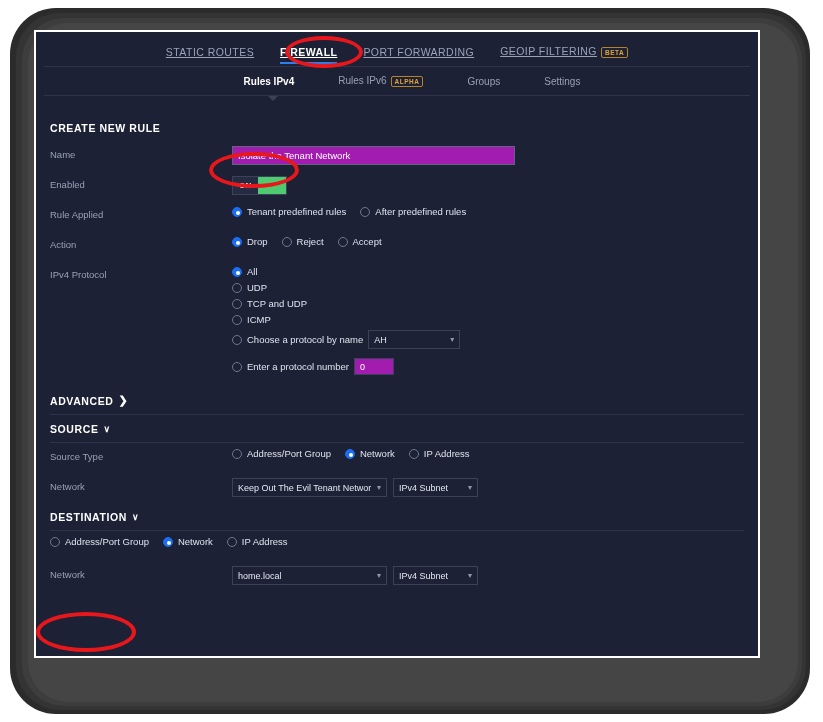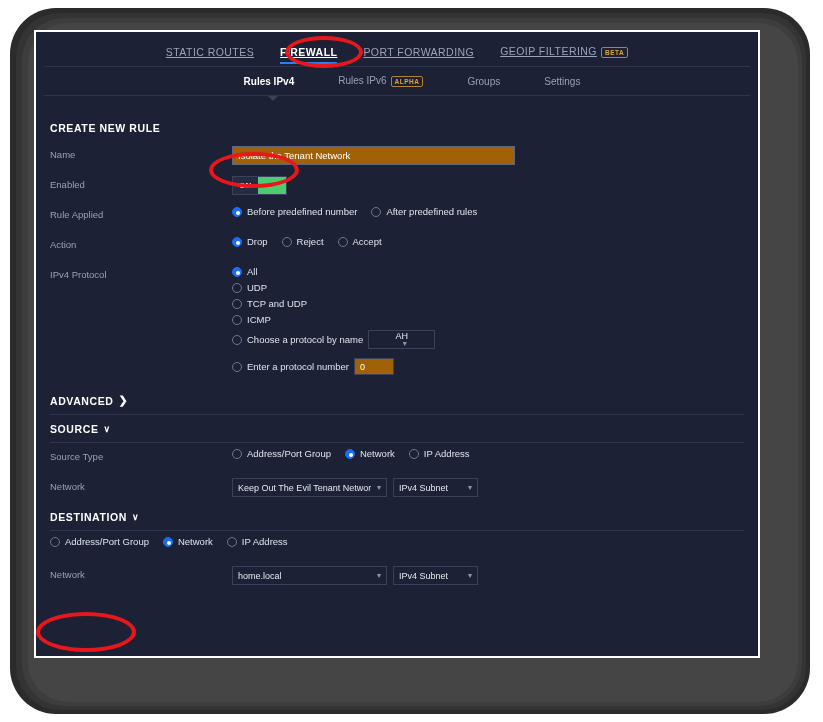--- a/index.html
+++ b/index.html
@@ -167,21 +167,21 @@
     flex: none;
     font-size: 9.5px;
     color: #98a1b9;
     padding-top: 3px;
   }
   .row-field { flex: 1; display: flex; align-items: center; flex-wrap: wrap; gap: 6px; }
 
   
   .text-input {
     height: 19px;
-    background: #a16207;
+    background: #a21caf;
     border: 1px solid #5d667e;
     color: #ffffff;
     font-size: 9.5px;
     font-family: "Liberation Sans", sans-serif;
     padding: 0 5px;
     outline: none;
   }
   .input-name { width: 283px; }
   .input-mac  { width: 103px; border-color: #3a4159; }
   .input-num  { width: 40px; border-color: #3a4159; height: 17px; font-size: 9px; }
@@ -253,21 +253,21 @@
     font-size: 9px;
     color: #e4e8f2;
     white-space: nowrap;
     overflow: hidden;
   }
   .select-chev {
     font-size: 8px;
     color: #8d97b0;
     margin-left: 6px;
   }
-  .sel-proto  { width: 67px; flex-direction: column; }
+  .sel-proto  { width: 92px; }
   .sel-net    { width: 155px; }
   .sel-subnet { width: 85px; }
 
   
   .anno {
     position: absolute;
     border: 4px solid #e8171c;
     border-radius: 50%;
     pointer-events: none;
     z-index: 50;
@@ -346,21 +346,21 @@
           </div>
         </div>
       </div>
 
       <div class="row">
         <div class="row-label">Rule Applied</div>
         <div class="row-field">
           <div class="radio-group">
             <div class="radio-opt">
               <span class="radio on"></span>
-              <span class="radio-text">Before predefined number</span>
+              <span class="radio-text">Tenant predefined rules</span>
             </div>
             <div class="radio-opt">
               <span class="radio"></span>
               <span class="radio-text">After predefined rules</span>
             </div>
           </div>
         </div>
       </div>
 
       <div class="row">

